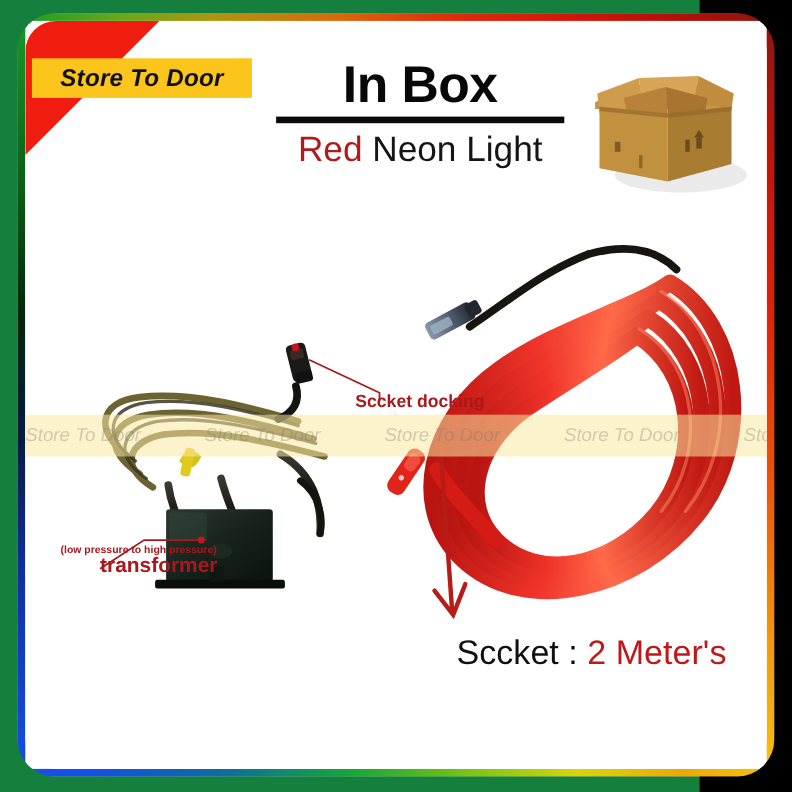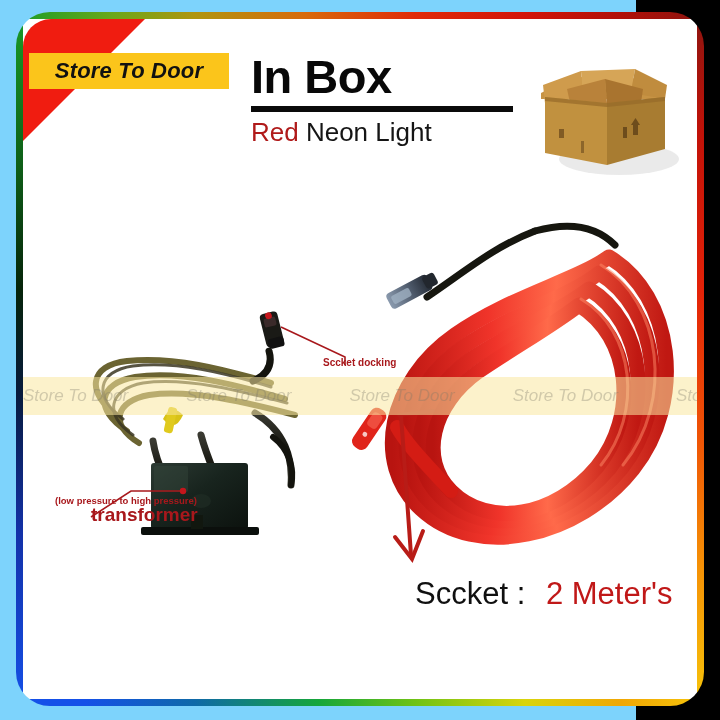--- a/index.html
+++ b/index.html
@@ -11,21 +11,21 @@
     width: 720px;
     height: 720px;
     overflow: hidden;
     font-family: "Liberation Sans", sans-serif;
   }
 
   #frame {
     position: relative;
     width: 636px;
     height: 720px;
-    background: #7dd3fc;
+    background: #15803d;
   }
 
   
   #border-wrap {
     position: absolute;
     left: 16px;
     top: 12px;
     width: 688px;
     height: 694px;
     border-radius: 34px;
@@ -76,35 +76,36 @@
     letter-spacing: 0.2px;
     white-space: nowrap;
   }
 
   
   #title-block {
     position: absolute;
     left: 228px;
     top: 34px;
     width: 262px;
+    text-align: center;
   }
   #main-title {
     font-size: 47px;
     font-weight: bold;
     color: #080808;
     line-height: 1.02;
     letter-spacing: -0.5px;
   }
   #title-rule {
     height: 6px;
     background: #0a0a0a;
     margin: 5px 0 7px 0;
   }
   #subtitle {
-    font-size: 26px;
+    font-size: 32px;
     color: #151515;
     line-height: 1.05;
     white-space: nowrap;
   }
   #subtitle .accent { color: #b01a1a; }
 
   
   #carton {
     position: absolute;
     left: 492px;
@@ -125,21 +126,21 @@
   
   .callout {
     position: absolute;
     color: #a8181c;
     font-weight: bold;
     white-space: nowrap;
   }
   #label-socket {
     left: 300px;
     top: 338px;
-    font-size: 10px;
+    font-size: 16px;
   }
   #label-transformer {
     left: 68px;
     top: 485px;
     font-size: 19px;
   }
   #label-transformer-sub {
     position: absolute;
     left: 32px;
     top: 476px;
@@ -153,21 +154,20 @@
   #length-caption {
     position: absolute;
     left: 392px;
     top: 557px;
     font-size: 31px;
     color: #101010;
     white-space: nowrap;
   }
   #length-caption .accent {
     color: #c01818;
-    margin-left: 12px;
   }
 
   
   #watermark-band {
     position: absolute;
     left: 0;
     top: 358px;
     width: 720px;
     height: 38px;
     background: rgba(250, 232, 160, 0.55);

